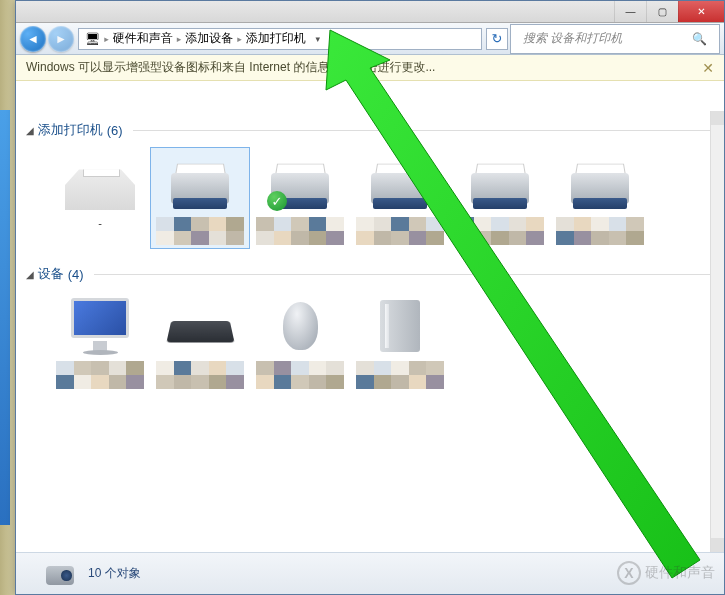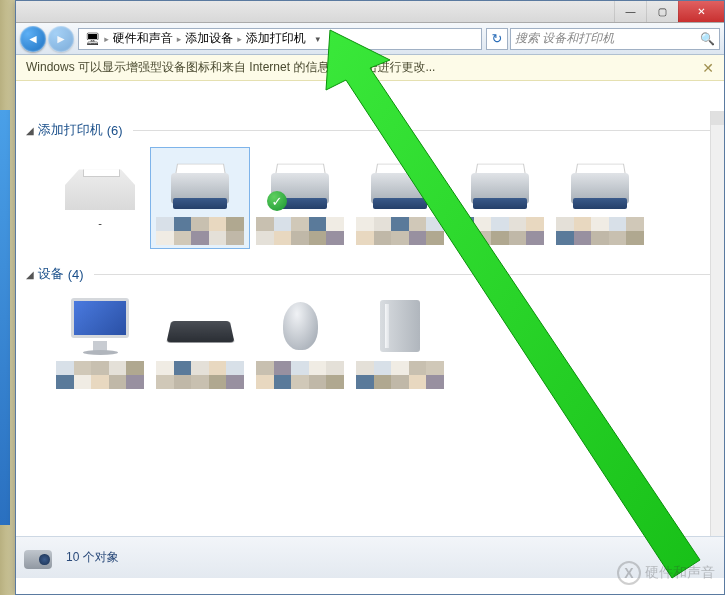--- a/index.html
+++ b/index.html
@@ -15,21 +15,21 @@
 
 
 .navbar { height:32px; background:linear-gradient(#f5f8fb,#dde6f0); display:flex; align-items:center; padding:0 4px; gap:2px; border-bottom:1px solid #b0c0d0; }
 .nav-arrow { width:26px; height:26px; border-radius:50%; background:radial-gradient(circle at 30% 30%,#5eb0f5,#1a6fc0); display:flex; align-items:center; justify-content:center; color:#fff; font-size:12px; box-shadow:inset 0 0 2px #fff, 0 1px 2px rgba(0,0,0,.3); }
 .nav-arrow.fwd { opacity:.5; }
 .breadcrumb { flex:1; height:22px; background:#fff; border:1px solid #a0b0c4; display:flex; align-items:center; font-size:12px; padding:0 4px; gap:2px; margin:0 2px; }
 .breadcrumb .crumb { padding:0 2px; }
 .breadcrumb .sep { color:#888; font-size:9px; }
 .bc-dd { width:16px; text-align:center; color:#555; font-size:9px; }
 .refresh { width:22px; height:22px; border:1px solid #a0b0c4; background:#fff; display:flex; align-items:center; justify-content:center; color:#2a6db8; font-size:13px; }
-.search { width:210px; height:22px; border:1px solid #a0b0c4; background:#fff; display:flex; align-items:center; padding:0 4px; font-size:12px; color:#888; font-style:italic; }
+.search { width:210px; height:30px; border:1px solid #a0b0c4; background:#fff; display:flex; align-items:center; padding:0 12px; font-size:12px; color:#888; font-style:italic; }
 .search .mag { margin-left:auto; color:#4a7abf; font-style:normal; }
 
 
 .toolbar { height:30px; background:linear-gradient(#f8fafd,#e8eef5); display:flex; align-items:center; padding:0 12px; gap:24px; border-bottom:1px solid #cdd8e4; font-size:12px; }
 .toolbar .tb-link { color:#1a4f8a; cursor:pointer; }
 .tb-right { margin-left:auto; display:flex; align-items:center; gap:10px; }
 .tb-view { width:22px; height:18px; background:linear-gradient(#6aa0e0,#3570b8); border-radius:2px; position:relative; }
 .tb-view::after { content:"▾"; position:absolute; right:-10px; top:1px; font-size:9px; color:#555; }
 .tb-help { width:18px; height:18px; border-radius:50%; background:radial-gradient(circle at 35% 30%,#6ab8ff,#1670c8); color:#fff; display:flex; align-items:center; justify-content:center; font-size:11px; font-weight:bold; }
 
@@ -76,21 +76,21 @@
 .drive .d { position:absolute; left:22%; top:8%; width:56%; height:84%; background:linear-gradient(90deg,#d8dce0,#b0b6bd); border-radius:3px; }
 .drive .d::before { content:""; position:absolute; left:12%; top:8%; width:10%; height:84%; background:linear-gradient(90deg,#f5f7f9,#e0e3e7); }
 
 
 .mosaic { width:88px; height:28px; display:grid; grid-template-columns:repeat(5,1fr); grid-template-rows:repeat(2,1fr); margin-top:4px; }
 .mosaic span { display:block; }
 .m1{background:#d8e0e8}.m2{background:#5a7a9a}.m3{background:#c8c0b0}.m4{background:#e8d8c0}.m5{background:#b0a890}
 .m6{background:#f0ece4}.m7{background:#d0c8b8}.m8{background:#9890a0}.m9{background:#e4e0d8}.m10{background:#c0b8a8}
 
 
-.statusbar { position:absolute; left:0; bottom:16px; right:0; height:42px; background:linear-gradient(#f2f5f9,#e3e9f0); border-top:1px solid #cdd8e4; display:flex; align-items:center; padding:0 4px; gap:10px; font-size:12px; color:#2a4a7a; }
+.statusbar { position:absolute; left:0; bottom:0; right:0; height:42px; background:linear-gradient(#f2f5f9,#e3e9f0); border-top:1px solid #cdd8e4; display:flex; align-items:center; padding:0 26px; gap:10px; font-size:12px; color:#2a4a7a; }
 .sb-ico { width:36px; height:32px; position:relative; }
 .sb-ico .cam { position:absolute; left:10%; top:25%; width:80%; height:60%; background:linear-gradient(#c0c6cd,#9098a2); border-radius:4px; }
 .sb-ico .lens { position:absolute; right:18%; top:38%; width:28%; height:34%; background:radial-gradient(circle,#3a5a8a,#1a3050); border-radius:50%; }
 
 
 .watermark { position:absolute; right:10px; bottom:10px; display:flex; align-items:center; gap:4px; opacity:.28; font-size:14px; color:#333; }
 .watermark .wm-ico { width:24px; height:24px; border:2px solid #555; border-radius:50%; display:flex; align-items:center; justify-content:center; font-weight:bold; }
 
 
 .arrow { position:absolute; left:0; top:0; width:725px; height:595px; pointer-events:none; }

